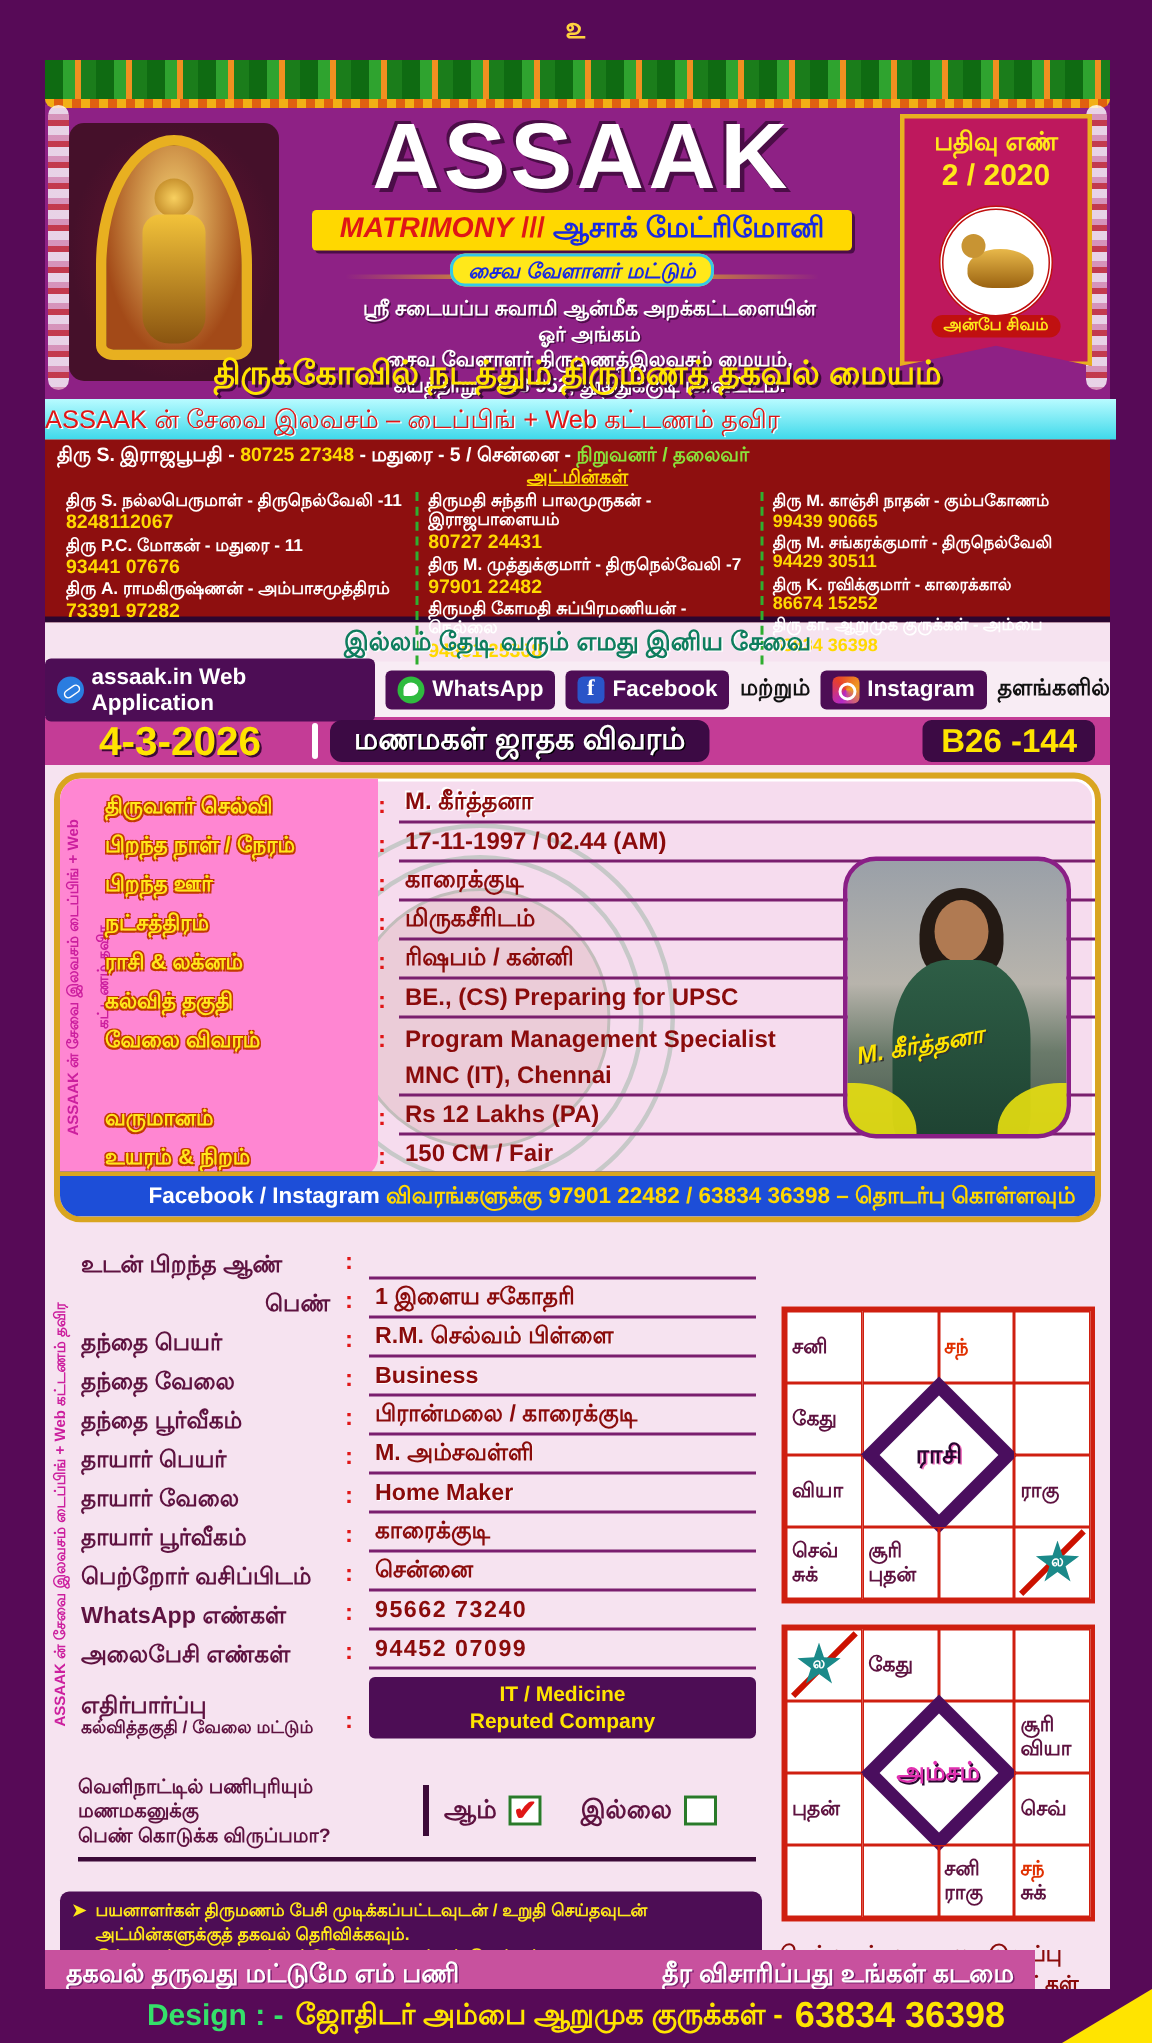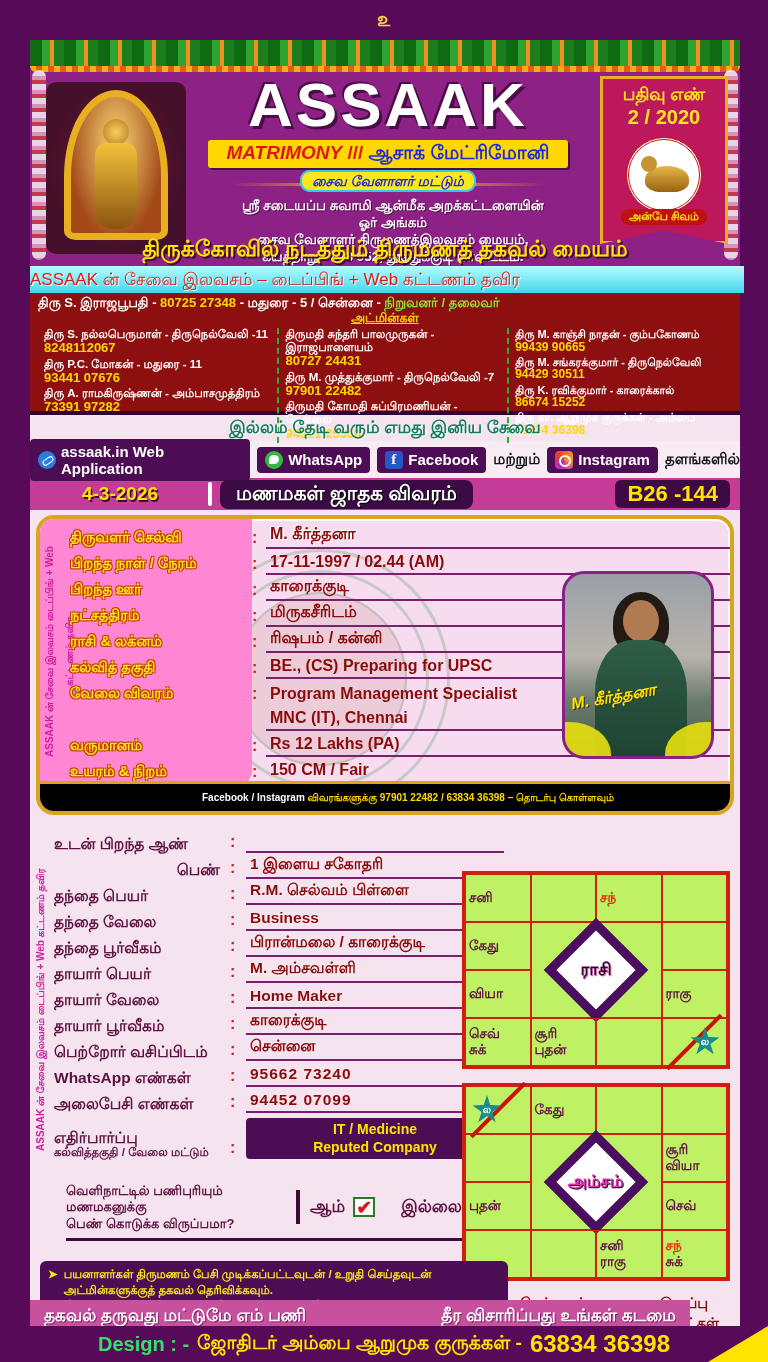--- a/index.html
+++ b/index.html
@@ -73,21 +73,21 @@
   .icn-link{ background:#2a7de0; border-radius:50%; }
   .icn-link:before{ content:""; position:absolute; left:4px; top:7px; width:10px; height:4px; border:1.5px solid #fff; border-radius:3px; transform:rotate(-35deg); }
   .icn-wa{ background:#2fbb3f; border-radius:50%; }
   .icn-wa:before{ content:""; position:absolute; left:4px; top:4px; width:10px; height:9px; background:#fff; border-radius:50% 50% 50% 10%; }
   .icn-fb{ background:#2a55c8; }
   .icn-fb:before{ content:"f"; position:absolute; left:6px; top:0px; color:#fff; font-weight:bold; font-size:15px; font-family:"Liberation Serif",serif; }
   .icn-ig{ background:conic-gradient(from 200deg,#b428c8,#e8402a,#f0a020,#b428c8); }
   .icn-ig:before{ content:""; position:absolute; left:4px; top:4px; width:8px; height:8px; border:2px solid #fff; border-radius:50%; }
 
   .recordrow { width:710px; height:32px; background:#c43c96; display:flex; align-items:center; padding:0 10px; gap:8px; }
-  .rdate { color:#ffe400; font-weight:bold; font-size:19px; width:160px; text-align:center; text-shadow:1.5px 1.5px 0 #3c0a38; }
+  .rdate { color:#ffe400; font-weight:bold; font-size:27px; width:160px; text-align:center; text-shadow:1.5px 1.5px 0 #3c0a38; }
   .rdiv { width:4px; height:24px; background:#fff; border-radius:2px; }
   .rtitle { background:#3c0a44; color:#fff; font-weight:bold; font-size:20px; border-radius:8px; padding:2px 16px; text-shadow:1px 1px 0 #000; }
   .rcode { background:#3c0a44; color:#ffe400; font-weight:bold; font-size:22px; border-radius:6px; padding:1px 12px; margin-left:auto; }
 
   
   .bio { position:relative; margin:5px 6px 0; width:698px; height:300px; border:4px solid #d9a520; border-radius:18px;
     background:#f6dcee; overflow:hidden; box-shadow:0 0 0 2px #fff inset; }
   .stamp { position:absolute; left:150px; top:30px; width:260px; height:260px; border:3px solid rgba(30,130,70,.22); border-radius:50%; }
   .stamp:before{ content:""; position:absolute; inset:18px; border:3px solid rgba(30,130,70,.22); border-radius:50%; }
   .stamp:after{ content:""; position:absolute; inset:40px; border:2px solid rgba(30,130,70,.2); border-radius:50%; background:rgba(160,90,60,.12); }
@@ -105,47 +105,47 @@
   .v-green { color:#1f7a1f; text-shadow:1px 1px 0 #fff,-1px -1px 0 #fff; font-size:18px; }
   .photo { position:absolute; right:16px; top:52px; width:152px; height:188px; border:3px solid #8a1f86; border-radius:22px;
     background:linear-gradient(#9aa0a8 0%,#b8b4ac 45%,#6a7a6a 70%,#4a5a50 100%); overflow:hidden; z-index:3; }
   .photo .hair{ position:absolute; left:48px; top:18px; width:56px; height:62px; background:#241a14; border-radius:50% 50% 40% 40%; }
   .photo .face{ position:absolute; left:58px; top:26px; width:36px; height:42px; background:#b07a52; border-radius:50%; }
   .photo .dress{ position:absolute; left:30px; top:66px; width:92px; height:130px; background:linear-gradient(#2e5e46,#1d4030); border-radius:40% 40% 20% 20%; }
   .photo .leaf{ position:absolute; bottom:-6px; width:52px; height:40px; background:#e8e010; border-radius:0 80% 0 80%; opacity:.9; }
   .photo .leaf.l{ left:-6px; } .photo .leaf.r{ right:-6px; transform:scaleX(-1); }
   .photo .cap{ position:absolute; left:6px; bottom:48px; color:#ffe400; font-weight:bold; font-style:italic; font-size:16px;
     transform:rotate(-10deg); text-shadow:1px 1px 0 #333; }
-  .fbbar { position:absolute; left:0; bottom:0; width:698px; height:30px; background:#000000; border-top:3px solid #d9a520;
-    text-align:center; line-height:27px; font-weight:bold; font-size:10px;padding-left:38px; }
+  .fbbar { position:absolute; left:0; bottom:0; width:698px; height:30px; background:#1d4ed8; border-top:3px solid #d9a520;
+    text-align:center; line-height:27px; font-weight:bold; font-size:15px;padding-left:38px; }
   .fbbar .w{ color:#fff; } .fbbar .y{ color:#ffd800; }
 
   
   .lower { position:relative; width:710px; height:528px; background:#f6e3f0; }
   .vnote2 { position:absolute; left:2px; top:30px; height:330px; width:18px; writing-mode:vertical-rl; transform:rotate(180deg);
     color:#cc1f9e; font-weight:bold; font-size:10px; line-height:18px; text-align:center; }
   .fam { position:absolute; left:22px; top:12px; width:452px; }
   .frow { display:flex; align-items:flex-end; min-height:26px; }
   .frow .lbl { width:178px; font-size:15.5px; font-weight:bold; color:#5e1240; padding:2px 0 1px 2px; line-height:1.05; }
   .frow .lbl .sub{ display:block; font-size:11.5px; font-weight:bold; color:#5e1240; }
   .frow .lbl.right { text-align:right; padding-right:10px; }
   .frow .col { width:16px; color:#e01616; font-weight:bold; font-size:16px; padding-bottom:2px; }
   .frow .val { flex:1; font-size:15.5px; font-weight:bold; color:#8a0b0b; border-bottom:2px solid #7a1f6e; padding:2px 4px; min-height:24px; }
   .v-navy { color:#1a2a7a; text-shadow:0.5px 0.5px 0 #fff; }
   .v-red { color:#e01616; font-size:17px; letter-spacing:1px; }
   .expbox { flex:1; background:#4d0d55; border-radius:4px; text-align:center; color:#ffe400; font-weight:bold; font-size:14px;
     padding:3px 2px; line-height:1.25; }
-  .question { position:absolute; left:36px; top:368px; width:452px; display:flex; align-items:center; border-bottom:3px solid #3c0a38; padding-bottom:6px; }
+  .question { position:absolute; left:22px; top:368px; width:452px; display:flex; align-items:center; border-bottom:3px solid #3c0a38; padding-bottom:6px; }
   .question .qt { width:230px; font-size:13px; font-weight:bold; color:#5e1240; line-height:1.25; }
   .qdiv { width:4px; height:34px; background:#3c0a38; margin:0 10px; }
   .qopt { display:flex; align-items:center; gap:8px; margin-right:26px; font-size:17px; font-weight:bold; color:#5e1240; }
   .cb { width:22px; height:20px; border:2px solid #2a7a2a; background:#fff; display:inline-flex; align-items:center; justify-content:center;
     color:#e01616; font-size:19px; font-weight:bold; line-height:1; }
   
-  .chart { position:absolute; right:10px; width:268px; height:198px; background:#bef264; border:3px solid #cf1f10;
+  .chart { position:absolute; right:10px; width:209px; height:198px; background:#ffffff; border:3px solid #cf1f10;
     display:grid; grid-template-columns:repeat(4,1fr); grid-template-rows:repeat(4,1fr); }
   .chart.rasi { top:56px; } .chart.amsam { top:268px; }
   .cell { border:1.5px solid #cf1f10; position:relative; font-size:13.5px; font-weight:bold; color:#5e1240;
     padding:2px 3px; white-space:pre-line; line-height:1.15; display:flex; flex-direction:column; justify-content:center; }
   .cell .hl { color:#e03000; }
   .center4 { grid-column:2/4; grid-row:2/4; border:1.5px solid #cf1f10; position:relative; }
   .diamond { position:absolute; left:50%; top:50%; width:74px; height:74px; transform:translate(-50%,-50%) rotate(45deg);
     background:#4a0e5e; display:flex; align-items:center; justify-content:center; }
   .diamond .inner { width:56px; height:56px; background:#fff; display:flex; align-items:center; justify-content:center; }
   .diamond .t { transform:rotate(-45deg); font-size:17px; font-weight:bold; color:#2a0630; text-shadow:1px 1px 0 #f070c0; white-space:nowrap; }

